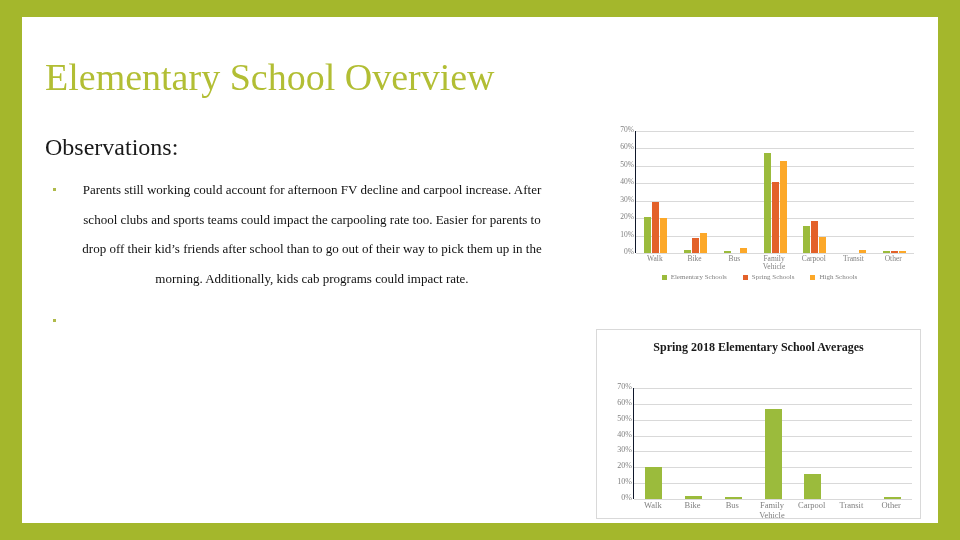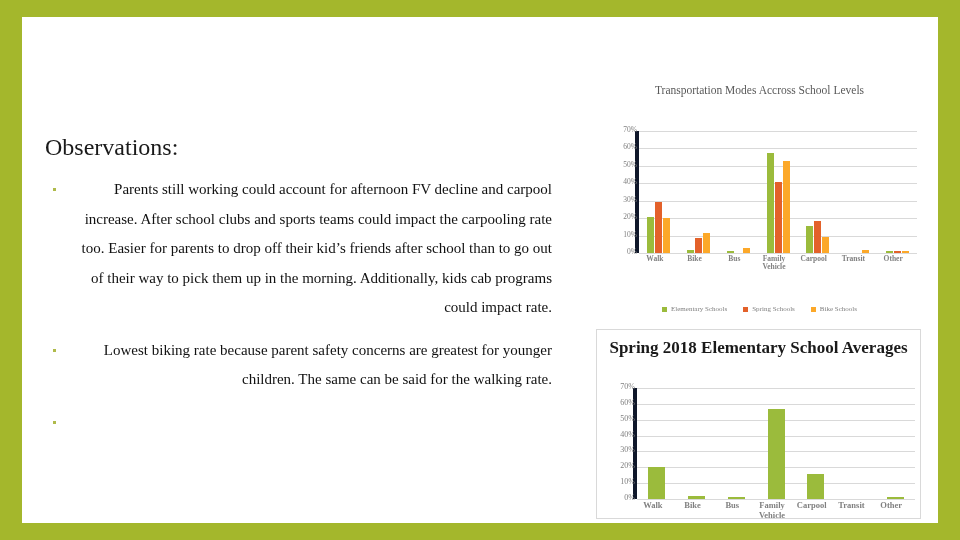--- a/index.html
+++ b/index.html
@@ -51,24 +51,24 @@
   .bullets {
     position: absolute;
     left: 20px;
     top: 158px;
     width: 510px;
   }
   .bullet {
     position: relative;
     padding-left: 30px;
     margin-bottom: 13px;
-    font-size: 15px;
+    font-size: 13px;
     line-height: 29.5px;
     color: #111111;
-    text-align: right;
+    text-align: center;
   }
   .bullet .dot {
     position: absolute;
     left: 11px;
     top: 13px;
     width: 3px;
     height: 3px;
     background: #AFBA4A;
   }
 
@@ -80,21 +80,21 @@
   .chart-title {
     position: absolute;
     left: 0;
     width: 100%;
     text-align: center;
     color: #595959;
     font-family: "Liberation Serif", serif;
   }
   .plot {
     position: absolute;
-    border-left: 4px solid #0f172a;
+    border-left: 1px solid #0f172a;
   }
   .gridline {
     position: absolute;
     left: 0;
     width: 100%;
     height: 1px;
     background: #D9D9D9;
   }
   .ytick {
     position: absolute;
@@ -115,21 +115,20 @@
     align-items: flex-end;
     justify-content: center;
   }
   .bar {
     display: block;
   }
   .xlabels {
     position: absolute;
     display: flex;
     left: 0;
-    font-weight: bold;
   }
   .xlabel {
     flex: 1 1 0;
     text-align: center;
     color: #808080;
     line-height: 1.12;
   }
   .legend {
     position: absolute;
     left: 0;
@@ -164,73 +163,69 @@
     line-height: 16px;
   }
   #chart-top .plot {
     left: 38px;
     top: 52px;
     width: 278px;
     height: 122px;
   }
   #chart-top .ytick { font-size: 7.5px; width: 34px; left: -36px; }
   #chart-top .xlabels { top: 176px; left: 38px; width: 278px; font-size: 7.5px; }
-  #chart-top .legend { top: 226px; font-size: 7px; }
+  #chart-top .legend { top: 194px; font-size: 7px; }
   #chart-top .bar { width: 7px; margin: 0 0.5px; }
 
   
   #chart-bottom {
     left: 574px;
     top: 312px;
     width: 325px;
     height: 190px;
     border: 1px solid #D9D9D9;
     box-sizing: border-box;
   }
   #chart-bottom .chart-title {
     top: 8px;
-    font-size: 17px;
+    font-size: 12px;
     font-weight: bold;
     line-height: 19px;
     color: #1a1a1a;
   }
   #chart-bottom .plot {
     left: 36px;
     top: 58px;
     width: 278px;
     height: 111px;
   }
   #chart-bottom .ytick { font-size: 8px; width: 32px; left: -34px; }
   #chart-bottom .xlabels { top: 171px; left: 36px; width: 278px; font-size: 8.5px; }
   #chart-bottom .bar { width: 17px; }
 </style>
 </head>
 <body>
 
 <div class="slide">
   <div class="canvas">
 
+    <div class="title">Elementary School Overview</div>
     <div class="subhead">Observations:</div>
 
     <div class="bullets">
       <div class="bullet">
         <span class="dot"></span>
         <span>Parents still working could account for afternoon FV decline and carpool increase. After school clubs and sports teams could impact the carpooling rate too. Easier for parents to drop off their kid’s friends after school than to go out of their way to pick them up in the morning. Additionally, kids cab programs could impact rate.</span>
       </div>
       <div class="bullet">
         <span class="dot"></span>
-        <span>Lowest biking rate because parent safety concerns are greatest for younger children. The same can be said for the walking rate.</span>
-      </div>
-      <div class="bullet">
-        <span class="dot"></span>
       </div>
     </div>
 
     <div class="chart" id="chart-top">
-      <div class="chart-title">Transportation Modes Accross School Levels</div>
       <div class="plot">
         <div class="grid-host">
             <div class="gridline" style="top: 0px;"></div>
             <div class="gridline" style="top: 17px;"></div>
             <div class="gridline" style="top: 35px;"></div>
             <div class="gridline" style="top: 52px;"></div>
             <div class="gridline" style="top: 70px;"></div>
             <div class="gridline" style="top: 87px;"></div>
             <div class="gridline" style="top: 105px;"></div>
             <div class="gridline" style="top: 122px;"></div>
@@ -296,21 +291,21 @@
           <div class="legend-item">
             <span class="legend-swatch" style="background: rgb(155, 187, 60);"></span>
             <span>Elementary Schools</span>
           </div>
           <div class="legend-item">
             <span class="legend-swatch" style="background: rgb(227, 97, 42);"></span>
             <span>Spring Schools</span>
           </div>
           <div class="legend-item">
             <span class="legend-swatch" style="background: rgb(252, 168, 41);"></span>
-            <span>Bike Schools</span>
+            <span>High Schools</span>
           </div>
         </div>
     </div>
 
     <div class="chart" id="chart-bottom">
       <div class="chart-title">Spring 2018 Elementary School Averages</div>
       <div class="plot">
         <div class="grid-host">
             <div class="gridline" style="top: 0px;"></div>
             <div class="gridline" style="top: 16px;"></div>

